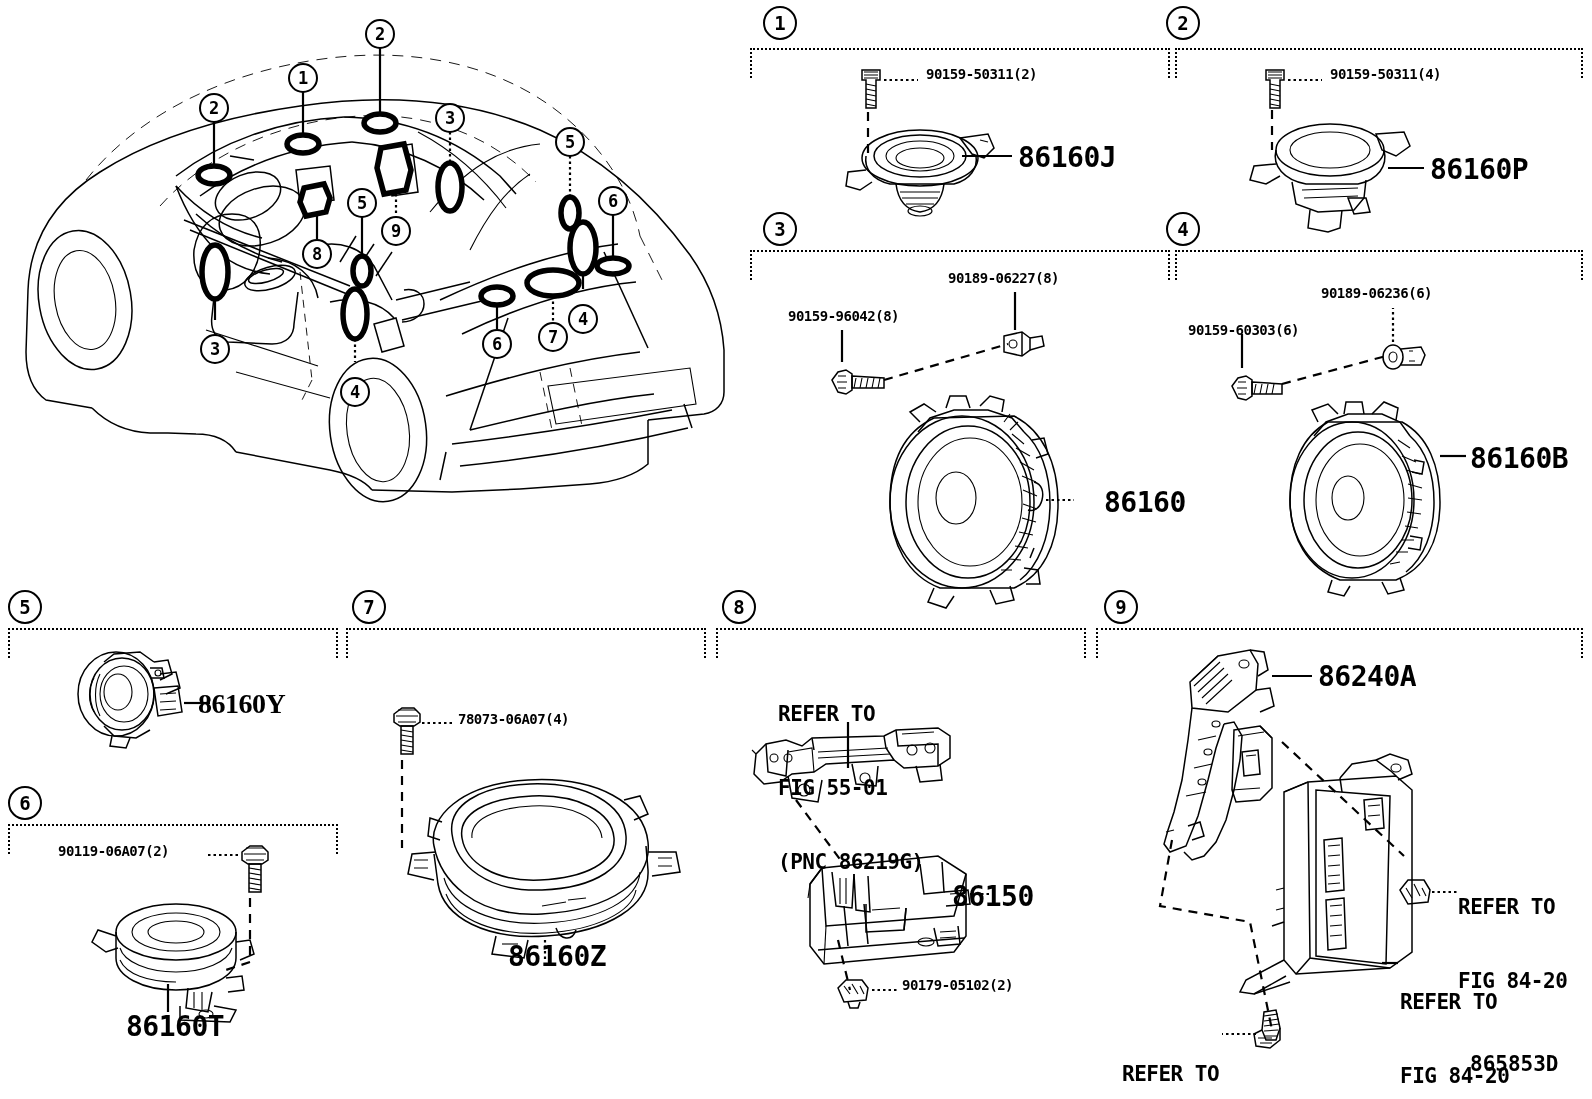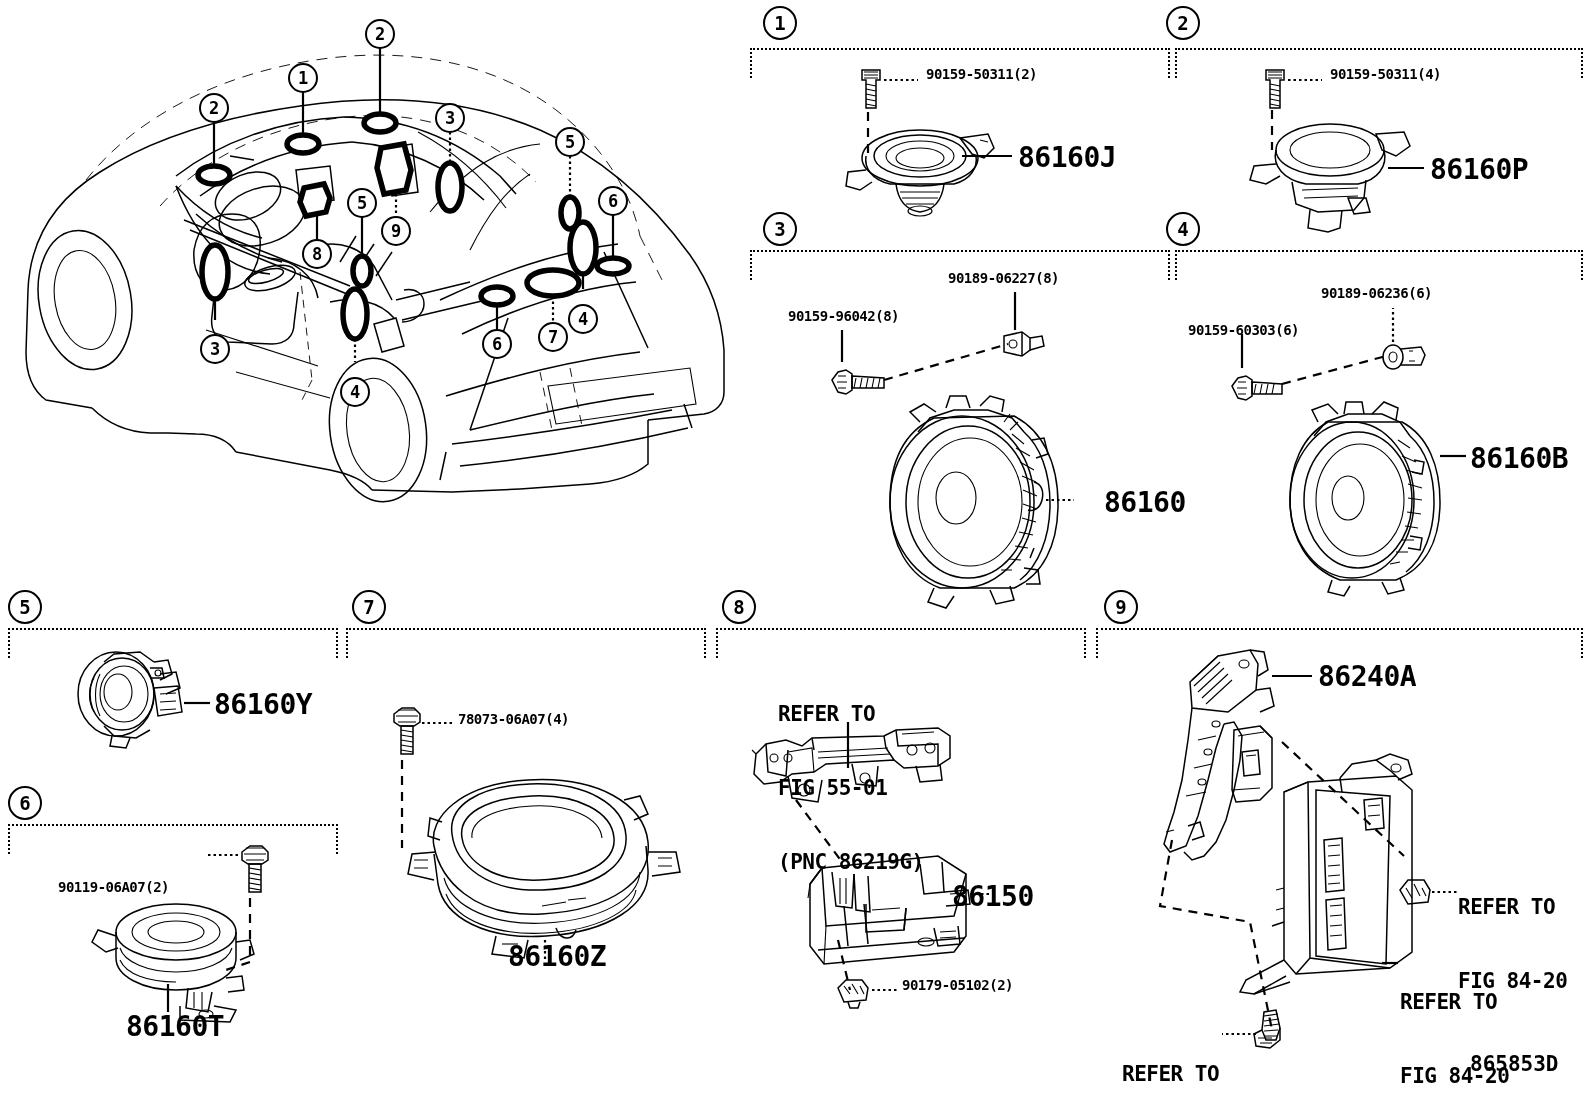--- a/index.html
+++ b/index.html
@@ -656,23 +656,23 @@
 <div class="plabel pn" style="left:1430px;top:153px;">86160P</div>
 
 <div class="plabel sn" style="left:948px;top:270px;">90189-06227(8)</div>
 <div class="plabel sn" style="left:788px;top:308px;">90159-96042(8)</div>
 <div class="plabel pn" style="left:1104px;top:486px;">86160</div>
 
 <div class="plabel sn" style="left:1300px;top:285px;margin-left:21px;">90189-06236(6)</div>
 <div class="plabel sn" style="left:1188px;top:322px;">90159-60303(6)</div>
 <div class="plabel pn" style="left:1470px;top:442px;">86160B</div>
 
-<div class="plabel pn" style="left:214px;top:688px;">86160Y</div>
-
-<div class="plabel sn" style="left:58px;top:843px;margin-top:36px;">90119-06A07(2)</div>
+<div class="plabel pn" style="left:198px;top:688px;font-family:Liberation Serif, serif;">86160Y</div>
+
+<div class="plabel sn" style="left:58px;top:843px;">90119-06A07(2)</div>
 <div class="plabel pn" style="left:126px;top:1010px;">86160T</div>
 
 <div class="plabel sn" style="left:458px;top:711px;">78073-06A07(4)</div>
 <div class="plabel pn" style="left:508px;top:940px;">86160Z</div>
 
 <div class="plabel rf" style="left:778px;top:652px;">
   <div>REFER TO</div>
   <div>FIG 55-01</div>
   <div>(PNC 86219G)</div>
 </div>

